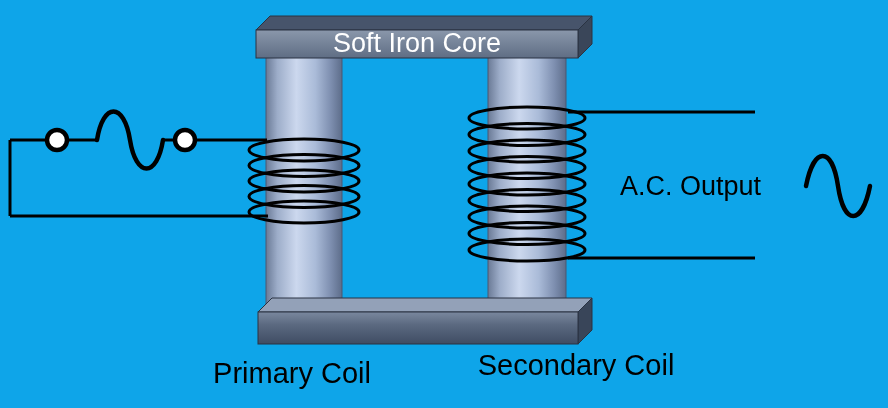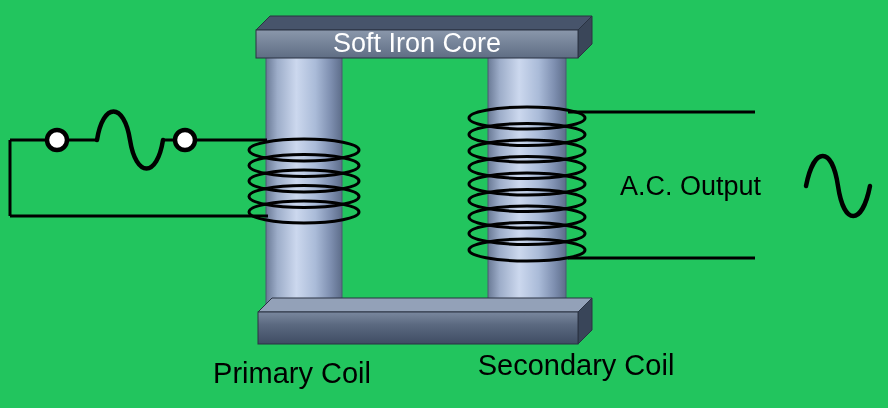--- a/index.html
+++ b/index.html
@@ -5,21 +5,21 @@
   html, body {
     margin: 0;
     padding: 0;
     background: #ffffff;
     font-family: "Liberation Sans", sans-serif;
   }
   .stage {
     position: relative;
     width: 888px;
     height: 408px;
-    background: #22c55e;
+    background: #0ea5e9;
     overflow: hidden;
   }
   svg { display: block; }
   .wire { stroke: #000000; stroke-width: 3; fill: none; }
   .coil-loop { fill: none; stroke: #000000; stroke-width: 3; }
   .sine { fill: none; stroke: #000000; stroke-width: 4.5; stroke-linecap: round; }
   .terminal { fill: #ffffff; stroke: #000000; stroke-width: 4.5; }
   .bar-edge { stroke: #2a3342; stroke-width: 1; }
   .limb-edge { stroke: #4a5872; stroke-width: 1; }
   .core-label { fill: #ffffff; font-size: 27px; }

